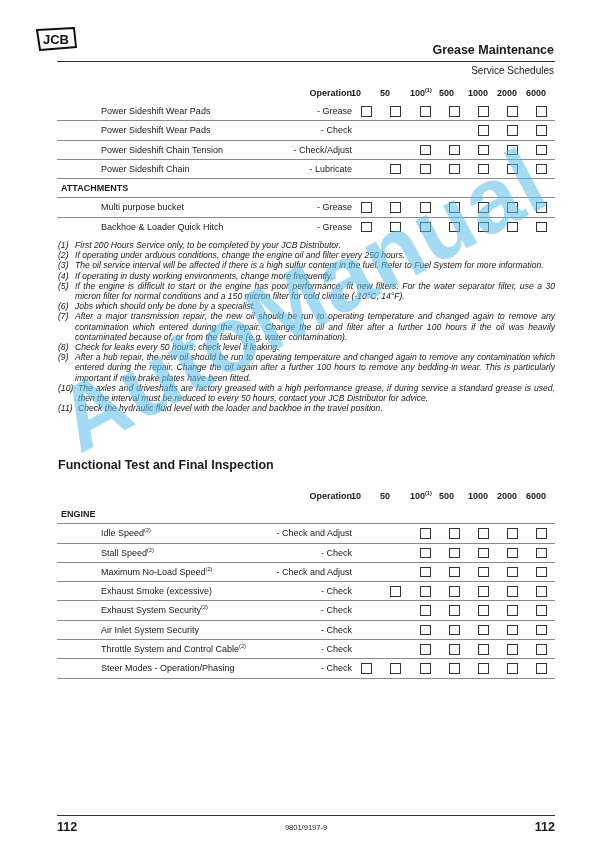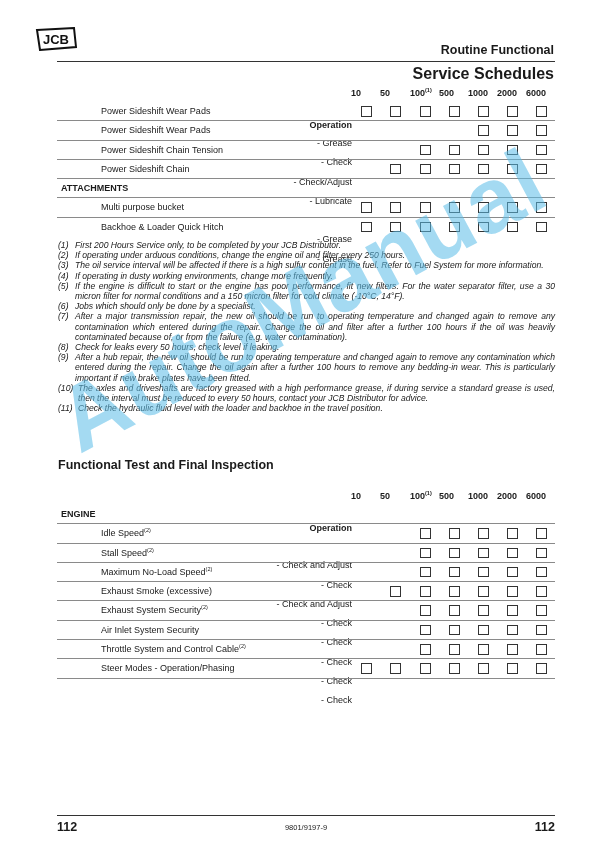--- a/index.html
+++ b/index.html
@@ -1,28 +1,28 @@
 <!DOCTYPE html>
 <html><head>
 <meta charset="utf-8">
 <style>
   html, body { margin: 0; padding: 0; background: #ffffff; }
   body { width: 612px; height: 866px; position: relative; overflow: hidden;
          font-family: "Liberation Sans", sans-serif; color: #1a1a1a; }
   .logo { position: absolute; left: 34px; top: 27px; width: 44px; height: 24px; }
   .hdr-title { position: absolute; right: 58px; top: 43px; font-size: 12.5px; font-weight: bold; }
   .hdr-rule { position: absolute; left: 57px; right: 57px; top: 61px; border-top: 1.3px solid #333; }
-  .hdr-sub { position: absolute; right: 58px; top: 65px; font-size: 16px; font-weight: bold; }
+  .hdr-sub { position: absolute; right: 58px; top: 65px; font-size: 10px; }
 
   .tbl { position: absolute; left: 57px; width: 498px; font-size: 9px; }
   .row { position: relative; height: 18.3px; border-bottom: 1px solid #8a8a8a; }
   .row.nob { border-bottom: none; }
   .row.head { height: 15px; font-weight: bold; border-bottom: none; }
   .name { position: absolute; left: 4px; top: 4px; white-space: nowrap; padding-left: 40px; }
-  .oper { position: absolute; right: 203px; top: 4px; white-space: nowrap; text-align: left; margin-top: 32px; }
+  .oper { position: absolute; right: 203px; top: 4px; white-space: nowrap; text-align: left; }
   .head .oper { top: 1px; }
   .cat { position: absolute; left: 4px; top: 4px; font-weight: bold; }
   .col { position: absolute; top: 1px; width: 30px; text-align: left; }
   .cb { position: absolute; top: 4px; width: 8.5px; height: 8.5px; border: 1px solid #333; }
   sup { font-size: 5.5px; vertical-align: 4px; line-height: 0; }
 
   .notes { position: absolute; left: 58px; top: 240px; width: 497px; font-size: 8.6px;
            font-style: italic; line-height: 10.2px; }
   .note { position: relative; padding-left: 17px; text-align: justify; }
   .note .num { position: absolute; left: 0; top: 0; font-style: italic; }
@@ -38,21 +38,21 @@
                color: #5bbde8; opacity: 0.55; transform: rotate(-28deg); transform-origin: left top;
                white-space: nowrap; pointer-events: none; letter-spacing: 1px; }
 </style>
 </head>
 <body>
 
 <svg class="logo" viewBox="0 0 44 24">
   <path d="M3 3 L40 1 L42 20 L6 23 Z" fill="#fff" stroke="#111" stroke-width="2"></path>
   <text x="22" y="17" text-anchor="middle" font-family="Liberation Sans, sans-serif" font-weight="bold" font-size="13" fill="#111">JCB</text>
 </svg>
-<div class="hdr-title">Routine Functional</div>
+<div class="hdr-title">Grease Maintenance</div>
 <div class="hdr-rule"></div>
 <div class="hdr-sub">Service Schedules</div>
 
 <div class="tbl" id="table1" style="top:87px;">
     <div class="row head">
       <span class="oper">Operation</span>
       <span class="col" style="left: 294px;"><span>10</span></span>
       <span class="col" style="left: 323px;"><span>50</span></span>
       <span class="col" style="left: 353px;"><span>100</span><sup>(1)</sup></span>
       <span class="col" style="left: 382px;"><span>500</span></span>

